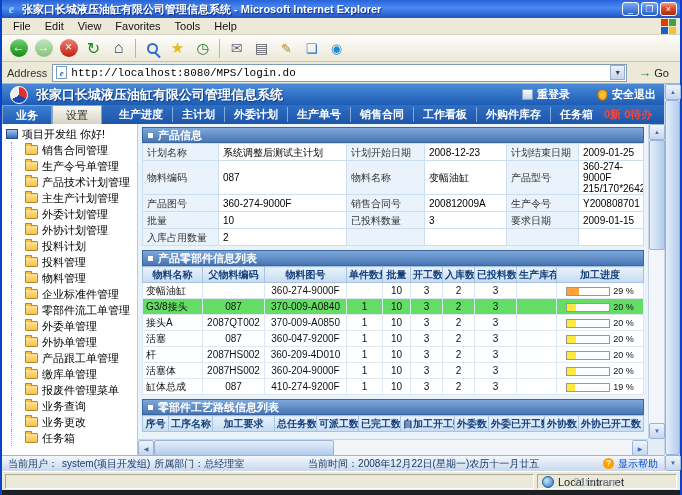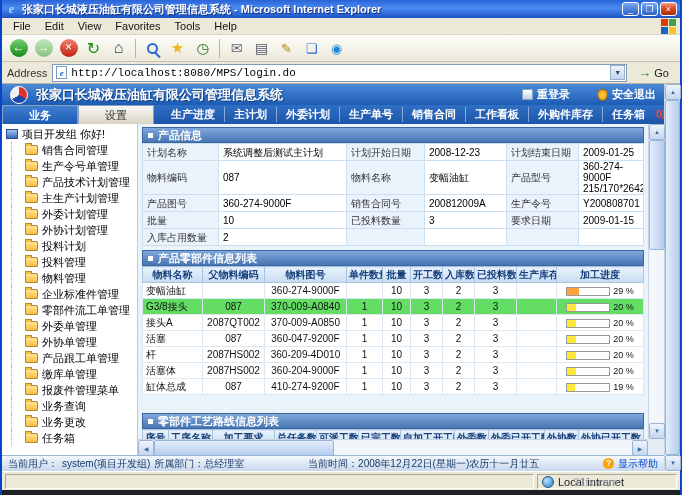--- a/index.html
+++ b/index.html
@@ -55,42 +55,42 @@
 
 .app-header{flex:none;height:21px;background:linear-gradient(#4a8ad8,#1d5cb4);display:flex;align-items:center;padding:0 8px;gap:8px;}
 .logo{flex:none;width:18px;height:18px;border-radius:50%;background:#e03030;background-image:conic-gradient(#e03030 0 33%,#1a4ab0 33% 66%,#f0f0f0 66% 100%);border:1px solid #fff;}
 .app-title{flex:1;color:#fff;font-size:13px;font-weight:bold;text-shadow:1px 1px 1px #123a78;white-space:nowrap;overflow:hidden;}
 .hdr-btn{flex:none;display:flex;align-items:center;gap:4px;color:#fff;font-size:11px;font-weight:bold;cursor:default;margin-left:19px;}
 .ico-relogin{display:inline-block;width:11px;height:11px;background:linear-gradient(#ffffff,#bcd2ea);border:1px solid #88a0c0;}
 .ico-exit{display:inline-block;width:11px;height:12px;background:radial-gradient(#ffd24a,#e09010);border:1px solid #a06a10;border-radius:50% 50% 50% 50%/40% 40% 60% 60%;}
 
 .nav-row{flex:none;height:19px;display:flex;background:#ECE9D8;}
 .tabs{display:flex;}
-.tab{padding:0 26px;font-size:11px;display:flex;align-items:center;border:1px solid #8aa0c0;border-bottom:none;text-align:right;}
+.tab{padding:0 13px;font-size:11px;display:flex;align-items:center;border:1px solid #8aa0c0;border-bottom:none;text-align:right;}
 .tab.active{background:linear-gradient(#3f7fd0,#1d5cb4);color:#fff;font-weight:bold;}
 .tab.inactive{background:linear-gradient(#f8f8f4,#d8d4c4);color:#333;}
 .nav-strip{flex:1;background:linear-gradient(#2f6fc4,#1d55a8);display:flex;align-items:center;padding:0 8px;min-width:0;overflow:hidden;}
 .nav-items{display:flex;}
 .nav-item{color:#fff;font-size:11px;font-weight:bold;padding:0 9px;border-right:1px solid rgba(255,255,255,.45);white-space:nowrap;}
 .nav-item:last-child{border-right:none;}
 .nav-badge{color:#ff4433;font-size:11px;font-weight:bold;padding-left:2px;white-space:nowrap;}
 
 .content{flex:1;display:flex;min-height:0;background:#fff;}
 .sidebar{flex:none;width:136px;background:#fff;border-right:1px solid #b8cce0;overflow:hidden;padding:2px 0 0 4px;}
 .tree-root{display:flex;align-items:center;gap:4px;height:16px;}
 .root-icon{flex:none;width:12px;height:10px;background:linear-gradient(#9ec4f0,#3a6ab8);border:1px solid #2a4a88;}
 .lbl{font-size:11px;color:#000;white-space:nowrap;}
 .tree-item{display:flex;align-items:center;gap:4px;height:16px;padding-left:13px;border-left:1px dotted #aab;margin-left:5px;}
 .folder-icon{flex:none;width:13px;height:10px;background:linear-gradient(#ffe48a,#f4c24a);border:1px solid #b8862a;border-radius:1px;position:relative;}
 .folder-icon::before{content:"";position:absolute;top:-3px;left:-1px;width:5px;height:2px;background:#f4c24a;border:1px solid #b8862a;border-bottom:none;border-radius:1px 1px 0 0;}
 .main{flex:1;position:relative;min-width:0;background:#EAF2FA;}
 .main-inner{position:absolute;top:0;left:0;right:16px;bottom:16px;overflow:hidden;padding:3px 4px;}
 
 .section{background:#fff;margin-bottom:4px;}
-.section.route{margin-top:18px;}
+.section.route{margin-top:4px;}
 .sec-hdr{height:16px;background:linear-gradient(#7fa8da,#4876b4);border:1px solid #3a66a0;display:flex;align-items:center;gap:5px;padding:0 5px;color:#fff;font-size:11px;font-weight:bold;}
 .sec-bullet{width:5px;height:5px;background:#fff;}
 
 .form-table{width:100%;border-collapse:collapse;table-layout:fixed;font-size:10px;}
 .form-table td{border:1px solid #ccdff0;height:17px;padding:0 4px;white-space:normal;overflow:hidden;line-height:11px;}
 .form-table .fl{background:#eaf3fc;color:#333;}
 .form-table .fv{background:#fff;color:#000;}
 
 .data-table{width:100%;border-collapse:collapse;table-layout:fixed;font-size:10px;}
 .data-table th{height:16px;background:linear-gradient(#e8f2fc,#c6dcf2);border:1px solid #a8c4e0;color:#17407c;font-weight:bold;white-space:nowrap;overflow:hidden;padding:0 2px;}

